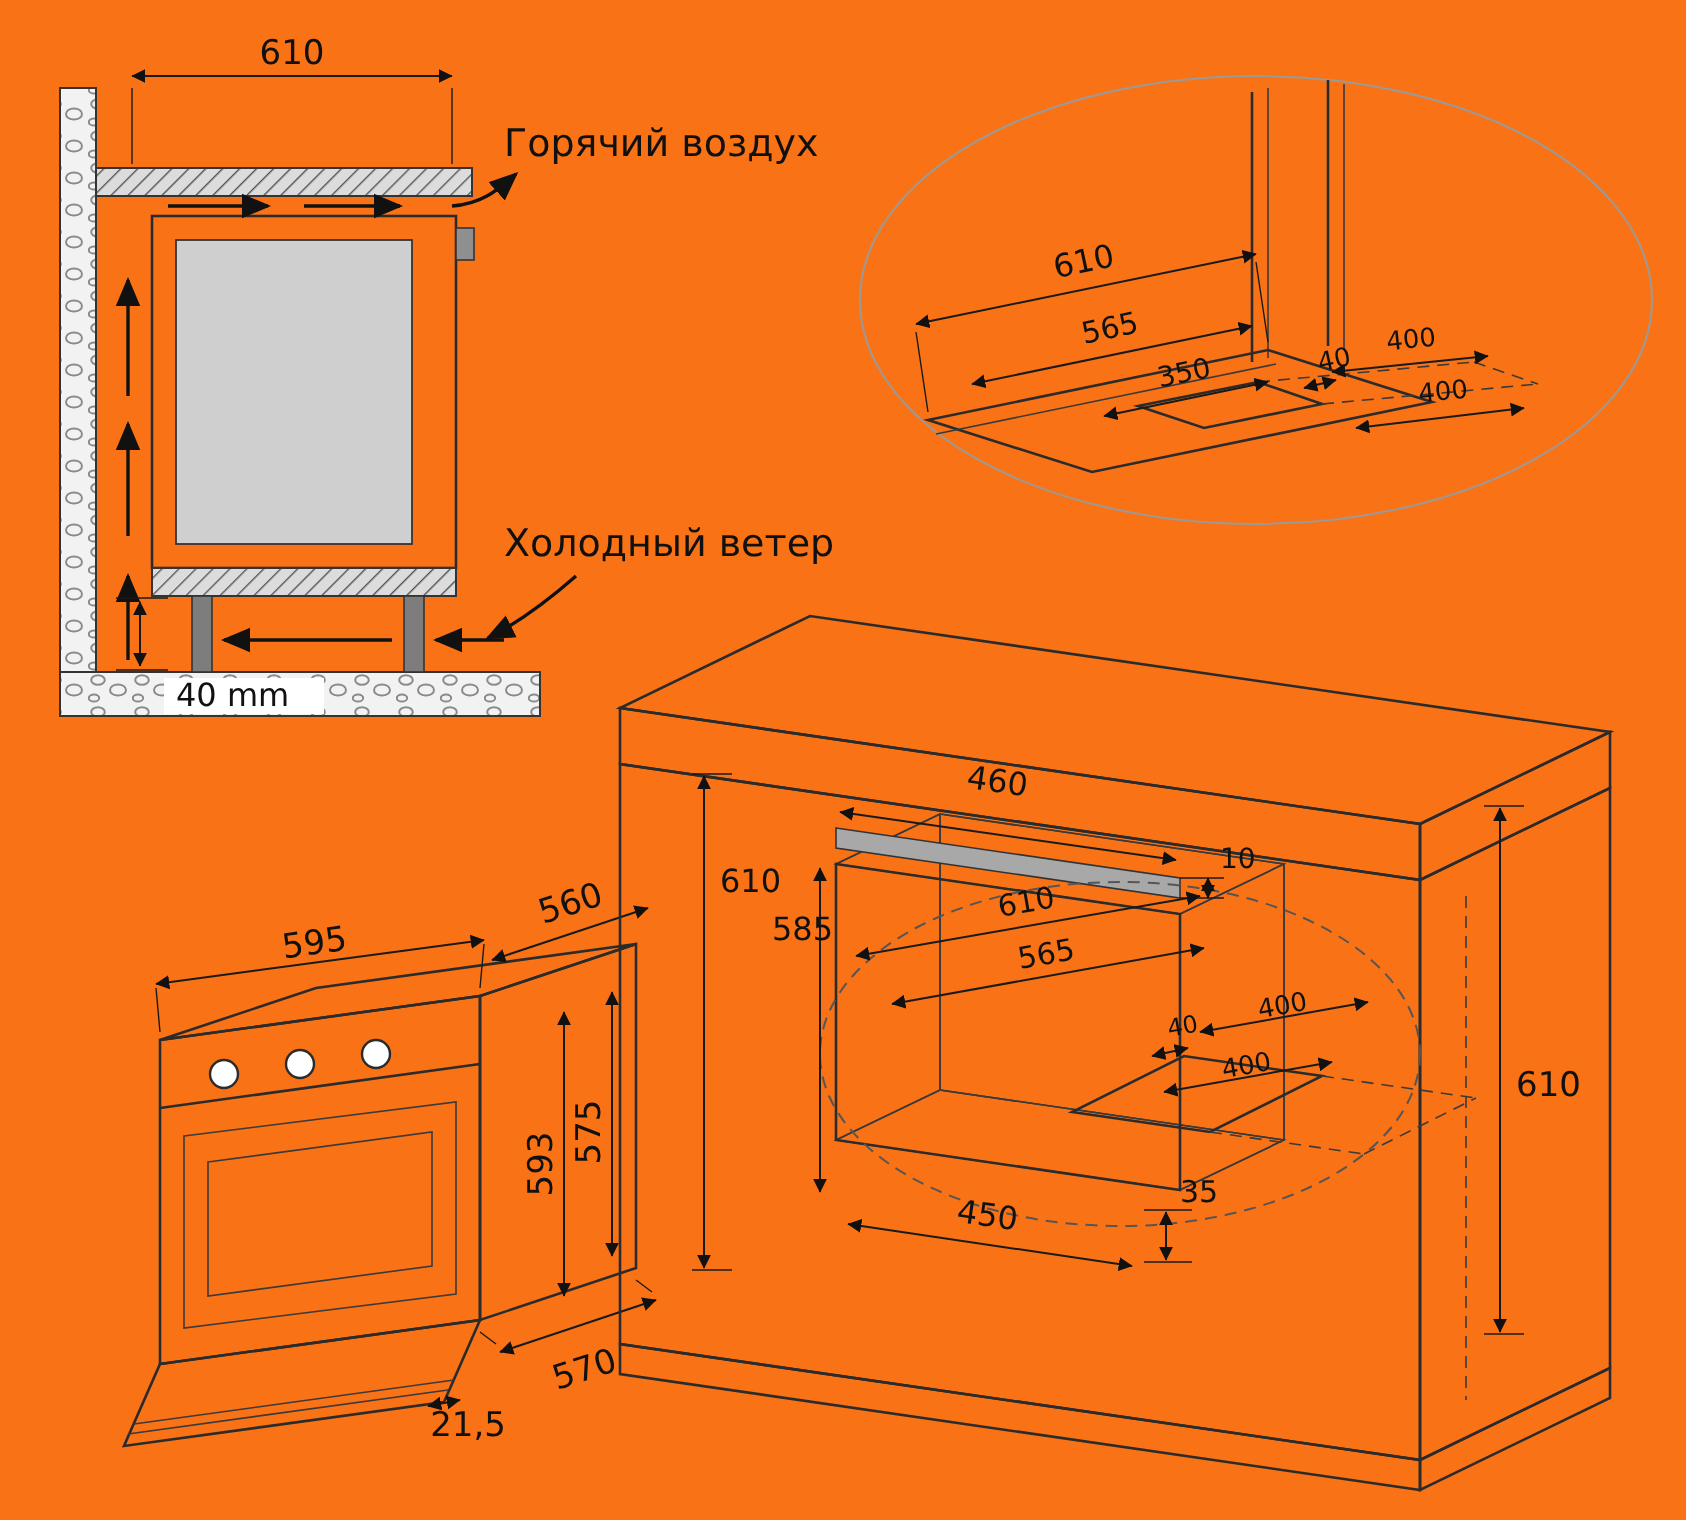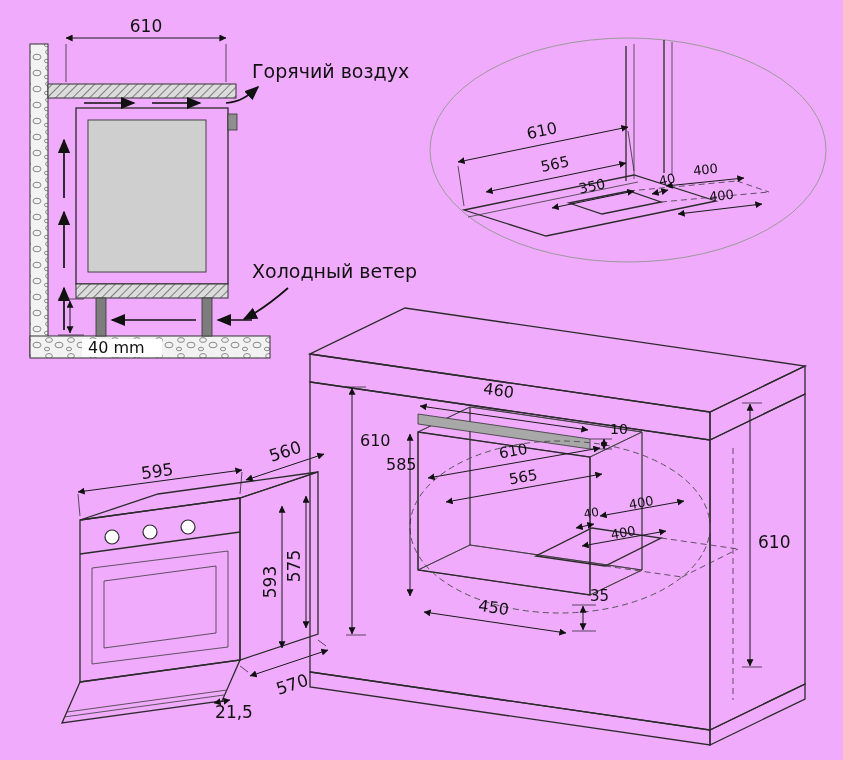--- a/index.html
+++ b/index.html
@@ -1,16 +1,16 @@
 <!DOCTYPE html>
 <html><head>
 <meta charset="utf-8">
 <style>
   html,body{margin:0;padding:0;background:#ffffff;}
-  .stage{position:relative;width:843px;height:760px;background:#f0abfc;overflow:hidden;
+  .stage{position:relative;width:843px;height:760px;background:#f97316;overflow:hidden;
          font-family:"DejaVu Sans",sans-serif;}
   svg{position:absolute;left:0;top:0;}
   .ol{fill:none;stroke:#2b2b2b;stroke-width:1.3;}
   .thin{fill:none;stroke:#3a3a3a;stroke-width:0.8;}
   .dl{fill:none;stroke:#1a1a1a;stroke-width:1;}
   .ext{fill:none;stroke:#1a1a1a;stroke-width:0.7;}
   .dash{stroke-dasharray:6 4;}
   .flow{fill:none;stroke:#111;stroke-width:1.7;}
   text{fill:#111;font-family:"DejaVu Sans",sans-serif;}
   .t17{font-size:17px;} .t16{font-size:16px;} .t15{font-size:15px;}

